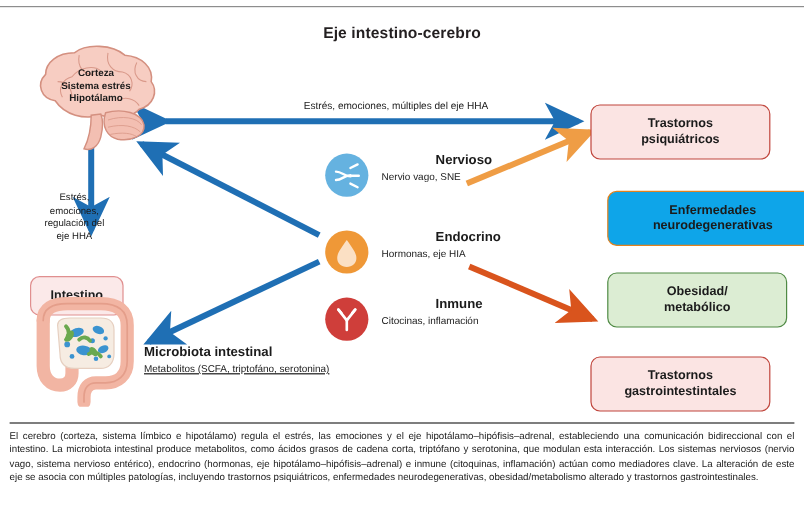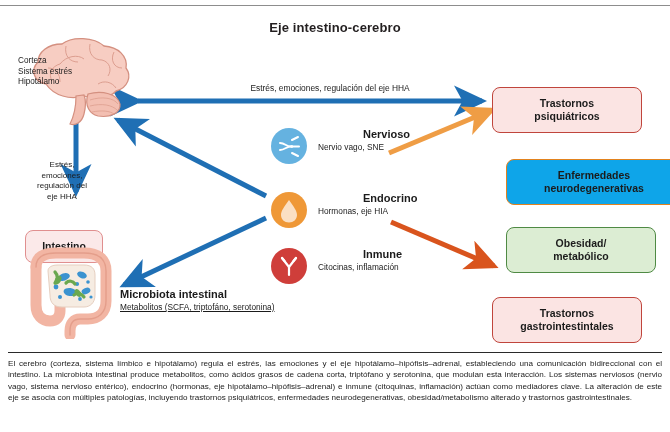--- a/index.html
+++ b/index.html
@@ -26,22 +26,22 @@
     position:absolute;left:0;top:20px;width:670px;text-align:center;
     font-size:13px;font-weight:bold;letter-spacing:.1px;
   }
 
   
   #arrows{position:absolute;left:0;top:0;width:670px;height:360px;}
 
   
   .brain-wrap{position:absolute;left:18px;top:34px;width:124px;height:92px;}
   .brain-label{
-    position:absolute;left:18px;top:56px;width:124px;
-    font-size:8.2px;font-weight:normal;line-height:10.5px;color:#1b1b1b;
+    position:absolute;left:18px;top:56px;width:124px;text-align:center;
+    font-size:8.2px;font-weight:bold;line-height:10.5px;color:#1b1b1b;
   }
 
   
   .left-note{
     position:absolute;left:8px;top:126px;width:108px;text-align:center;
     font-size:8px;line-height:10.5px;color:#1b1b1b;margin-top:34px;
   }
 
   
   .top-arrow-label{
@@ -164,21 +164,21 @@
   <div class="brain-label">
     <div>Corteza</div>
     <div>Sistema estrés</div>
     <div>Hipotálamo</div>
   </div>
 
   <div class="left-note">
     Estrés,<br>emociones,<br>regulación del<br>eje HHA
   </div>
 
-  <div class="top-arrow-label">Estrés, emociones, regulación del eje HHA</div>
+  <div class="top-arrow-label">Estrés, emociones, múltiples del eje HHA</div>
 
   <div class="rbox box-intestino">
     <span>Intestino</span>
   </div>
 
   <div class="rbox box-psiq">
     <span>Trastornos<br>psiquiátricos</span>
   </div>
 
   <div class="rbox box-neuro">

